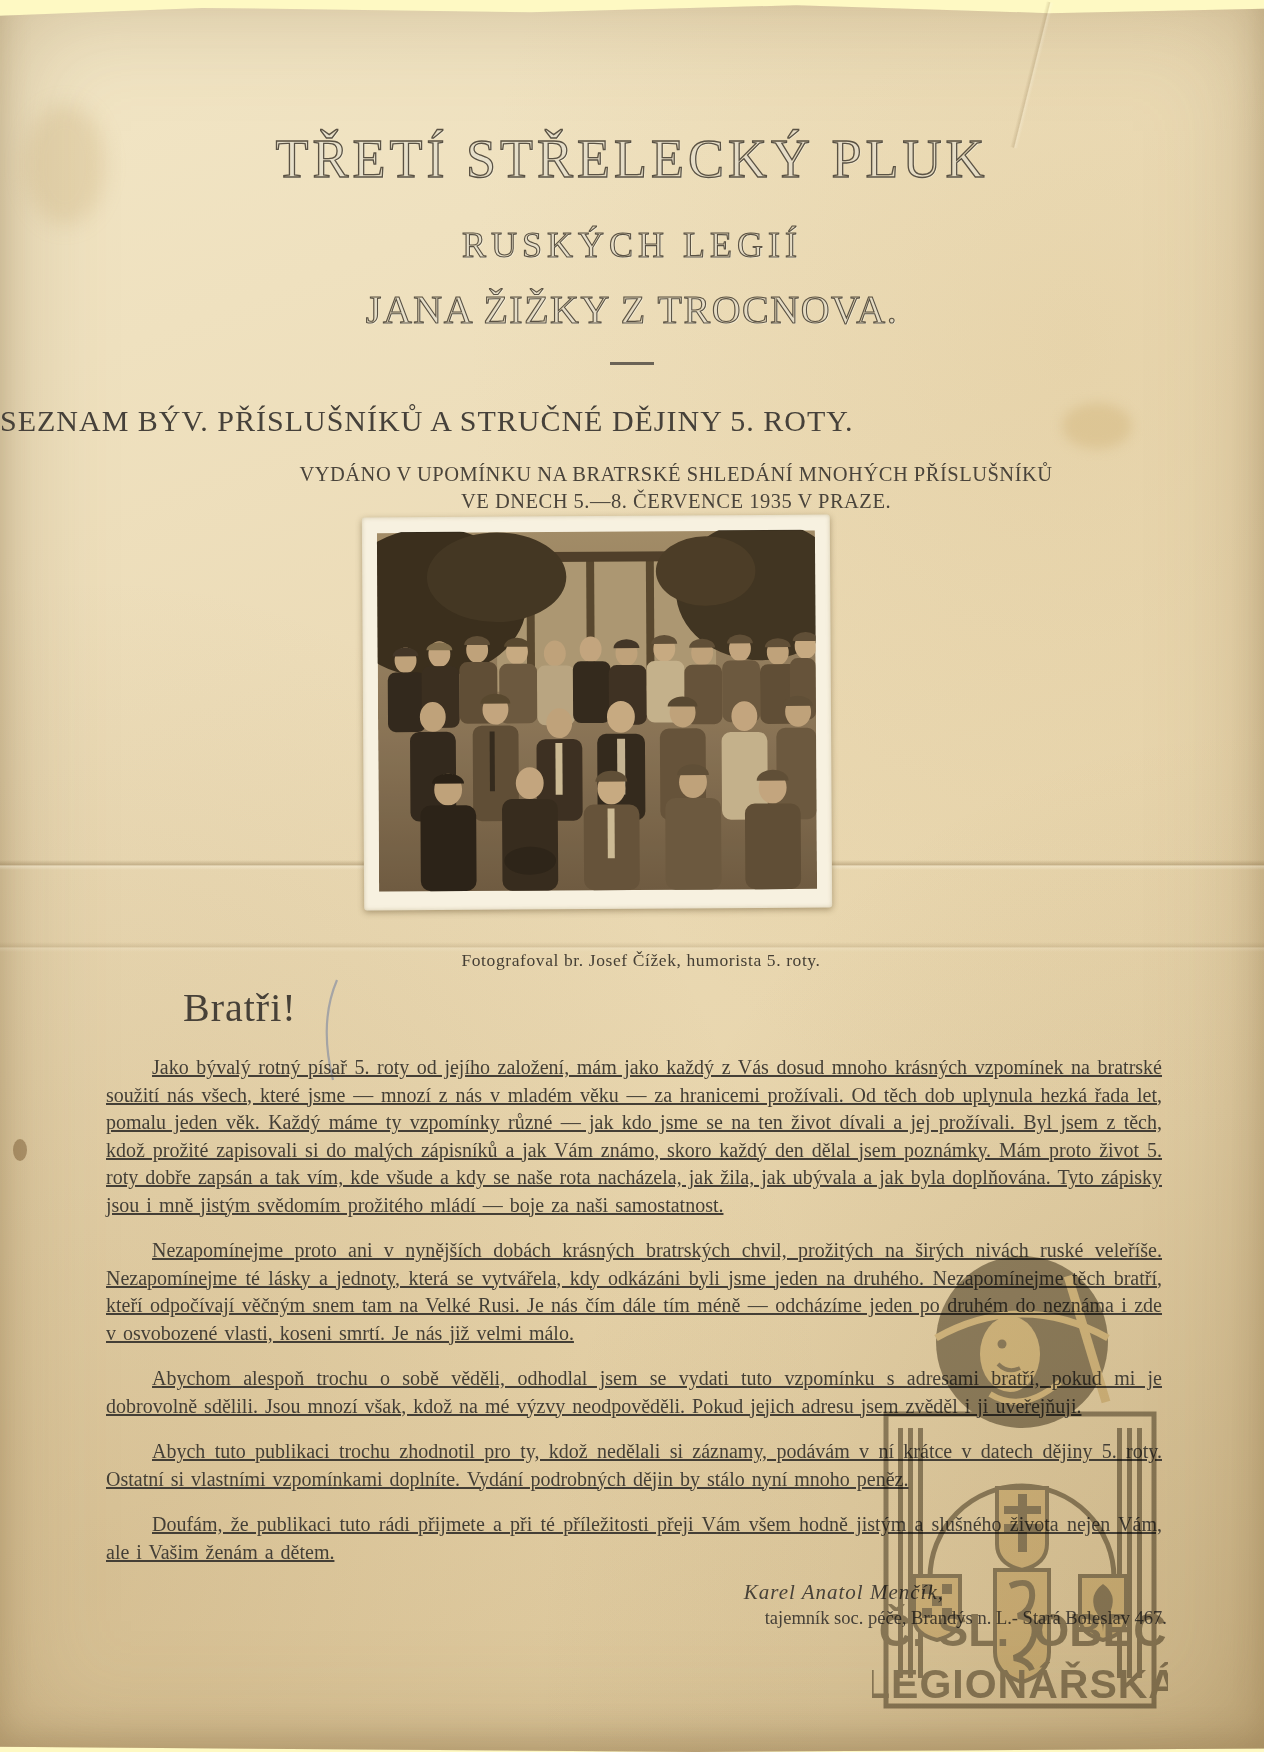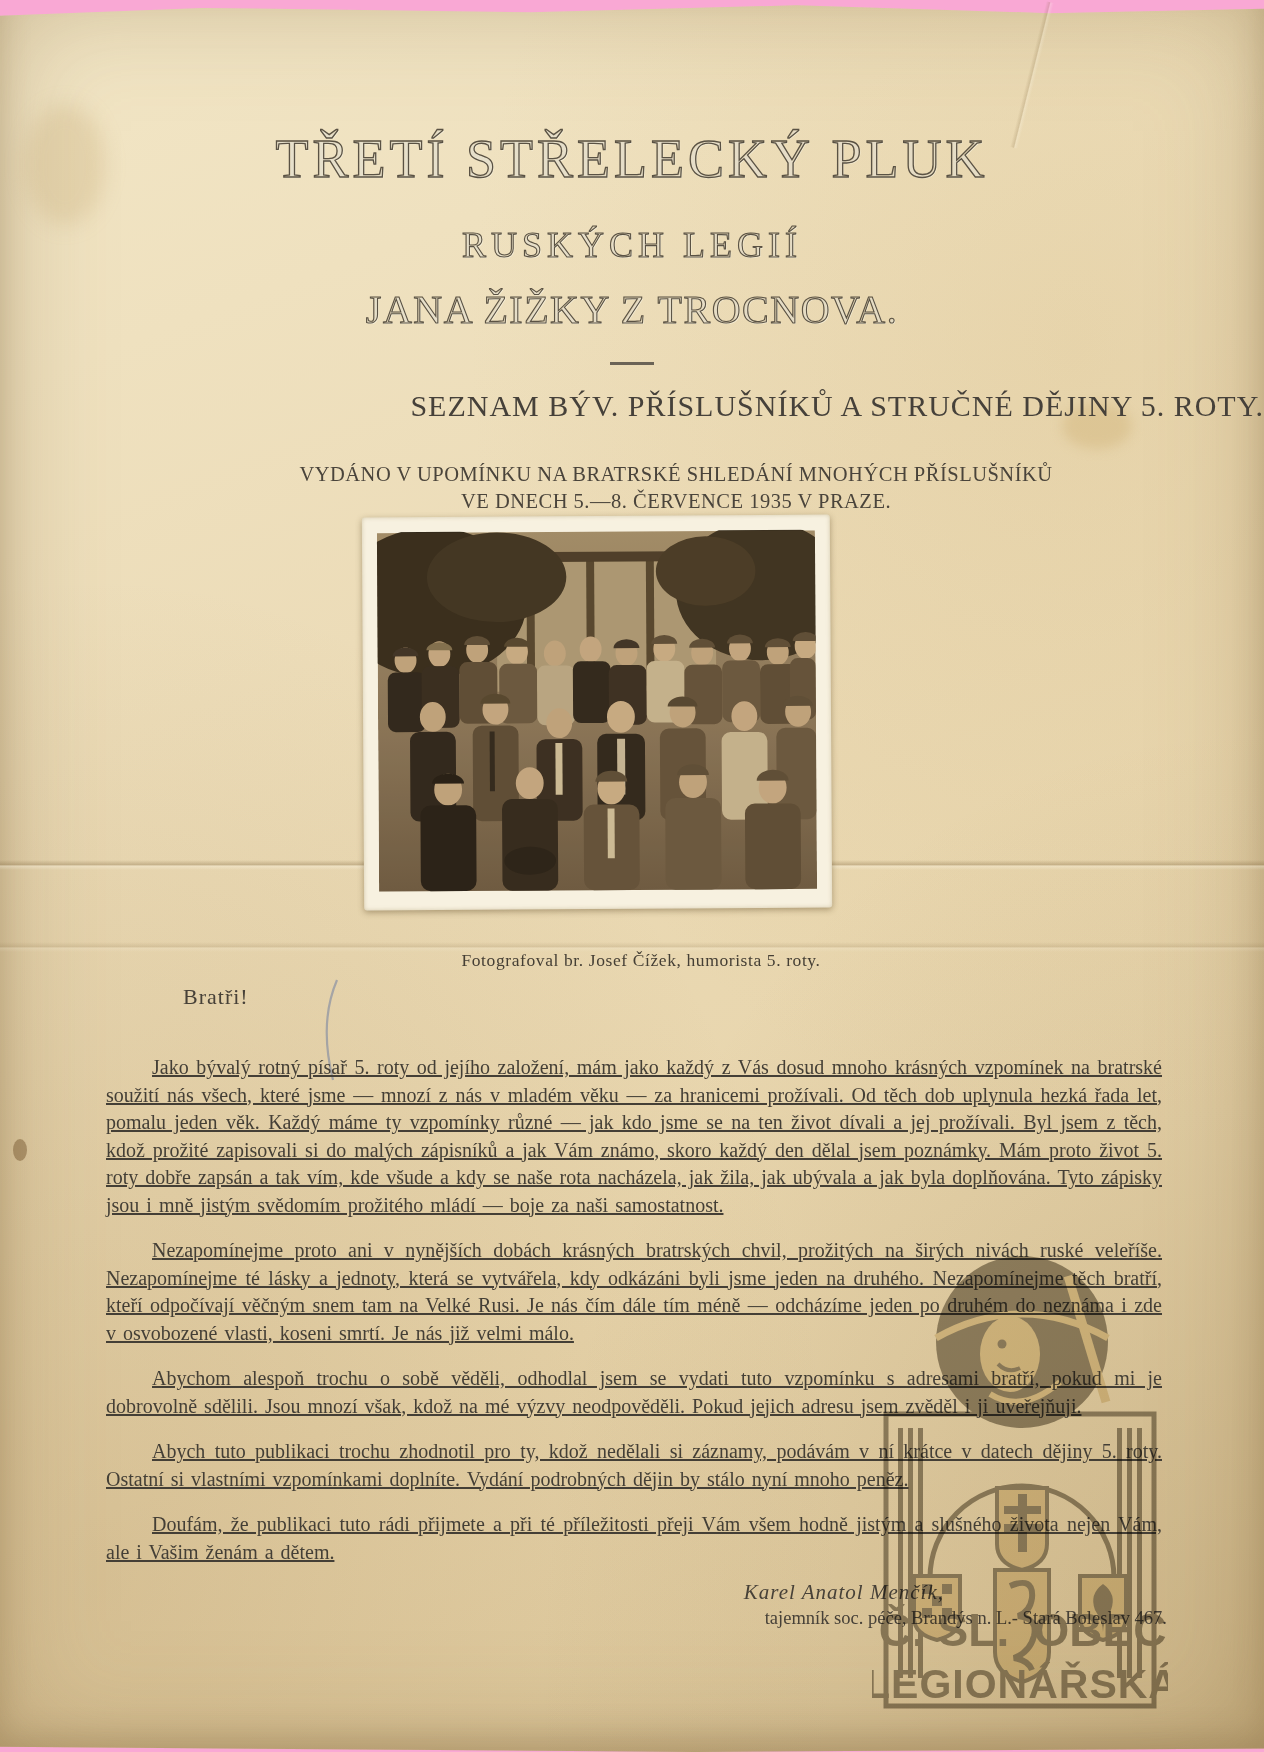--- a/index.html
+++ b/index.html
@@ -1,18 +1,18 @@
 <!DOCTYPE html>
 <html><head>
 <meta charset="utf-8">
 <style>
   html,body{margin:0;padding:0;background:#f8f8f6;}
   .page{
     position:relative;width:1264px;height:1752px;overflow:hidden;
-    background:#f9a8d4;
+    background:#fef9c3;
     font-family:"Liberation Serif", serif;
   }
   .paper{
     position:absolute;left:0;top:0;width:1264px;height:1752px;
     background:
       radial-gradient(ellipse at 85% 20%, rgba(210,180,120,.22), transparent 40%),
       radial-gradient(ellipse at 8% 90%, rgba(150,115,60,.20), transparent 45%),
       radial-gradient(ellipse at 98% 96%, rgba(140,110,60,.25), transparent 40%),
       linear-gradient(160deg,#f2e6c6 0%,#ecdcb8 35%,#e7d4ab 70%,#ddc89c 100%);
     clip-path:polygon(0 0.9%, 16% 0.45%, 42% 0.7%, 63% 0.3%, 83% 0.75%, 100% 0.5%, 100% 99.8%, 55% 100%, 0 99.7%);
@@ -32,42 +32,42 @@
     color:rgba(90,82,65,.10);
     -webkit-text-stroke:1.3px #5a5244;
     text-shadow:1px 1px 0 rgba(255,255,245,.5);
     font-weight:400;white-space:nowrap;
   }
   .t1{top:128px;font-size:54px;letter-spacing:4px;}
   .t2{top:224px;font-size:36px;letter-spacing:5px;-webkit-text-stroke-width:1.1px;}
   .t3{top:286px;font-size:40px;letter-spacing:1.5px;text-align:center;-webkit-text-stroke-width:1.1px;}
   .rule{position:absolute;top:362px;left:610px;width:44px;height:3px;background:#6b6356;}
   .heading{
-    position:absolute;top:389px;left:0;width:1264px;text-align:right;
+    position:absolute;top:404px;left:0;width:1264px;text-align:left;
     font-size:30px;letter-spacing:1px;color:#46413a;white-space:nowrap;
   }
   .subhead{
     position:absolute;top:461px;left:0;width:1264px;text-align:center;
     font-size:20.5px;line-height:27px;color:#4a443b;letter-spacing:.5px;padding-left:44px;
   }
   .photo-frame{
     position:absolute;left:363px;top:516px;width:438px;height:360px;
     padding:15px 15px 18px 15px;background:#f7f1e0;
     transform:rotate(-.35deg);
     box-shadow:0 2px 6px rgba(90,70,35,.45), inset 0 0 4px rgba(160,140,90,.4);
     border-radius:3px;
   }
   .photo-frame svg{display:block;}
   .caption{
     position:absolute;top:950px;left:0;width:1264px;text-align:center;
     font-size:17.5px;color:#453f35;letter-spacing:.6px;padding-left:9px;
   }
   .salutation{
     position:absolute;top:984px;left:183px;
-    font-size:22px;color:#474138;letter-spacing:1px;
+    font-size:40px;color:#474138;letter-spacing:1px;
   }
   .bodytext{
     position:absolute;top:1036px;left:88px;width:1092px;
     font-size:20px;line-height:27.5px;color:#443f36;
     text-align:justify;word-spacing:2px;
   }
   .bodytext p{margin:18px;text-indent:46px;text-decoration:underline;}
   .sig-name{
     position:absolute;top:1580px;right:320px;
     font-size:21px;font-style:italic;color:#474138;letter-spacing:1px;white-space:nowrap;

